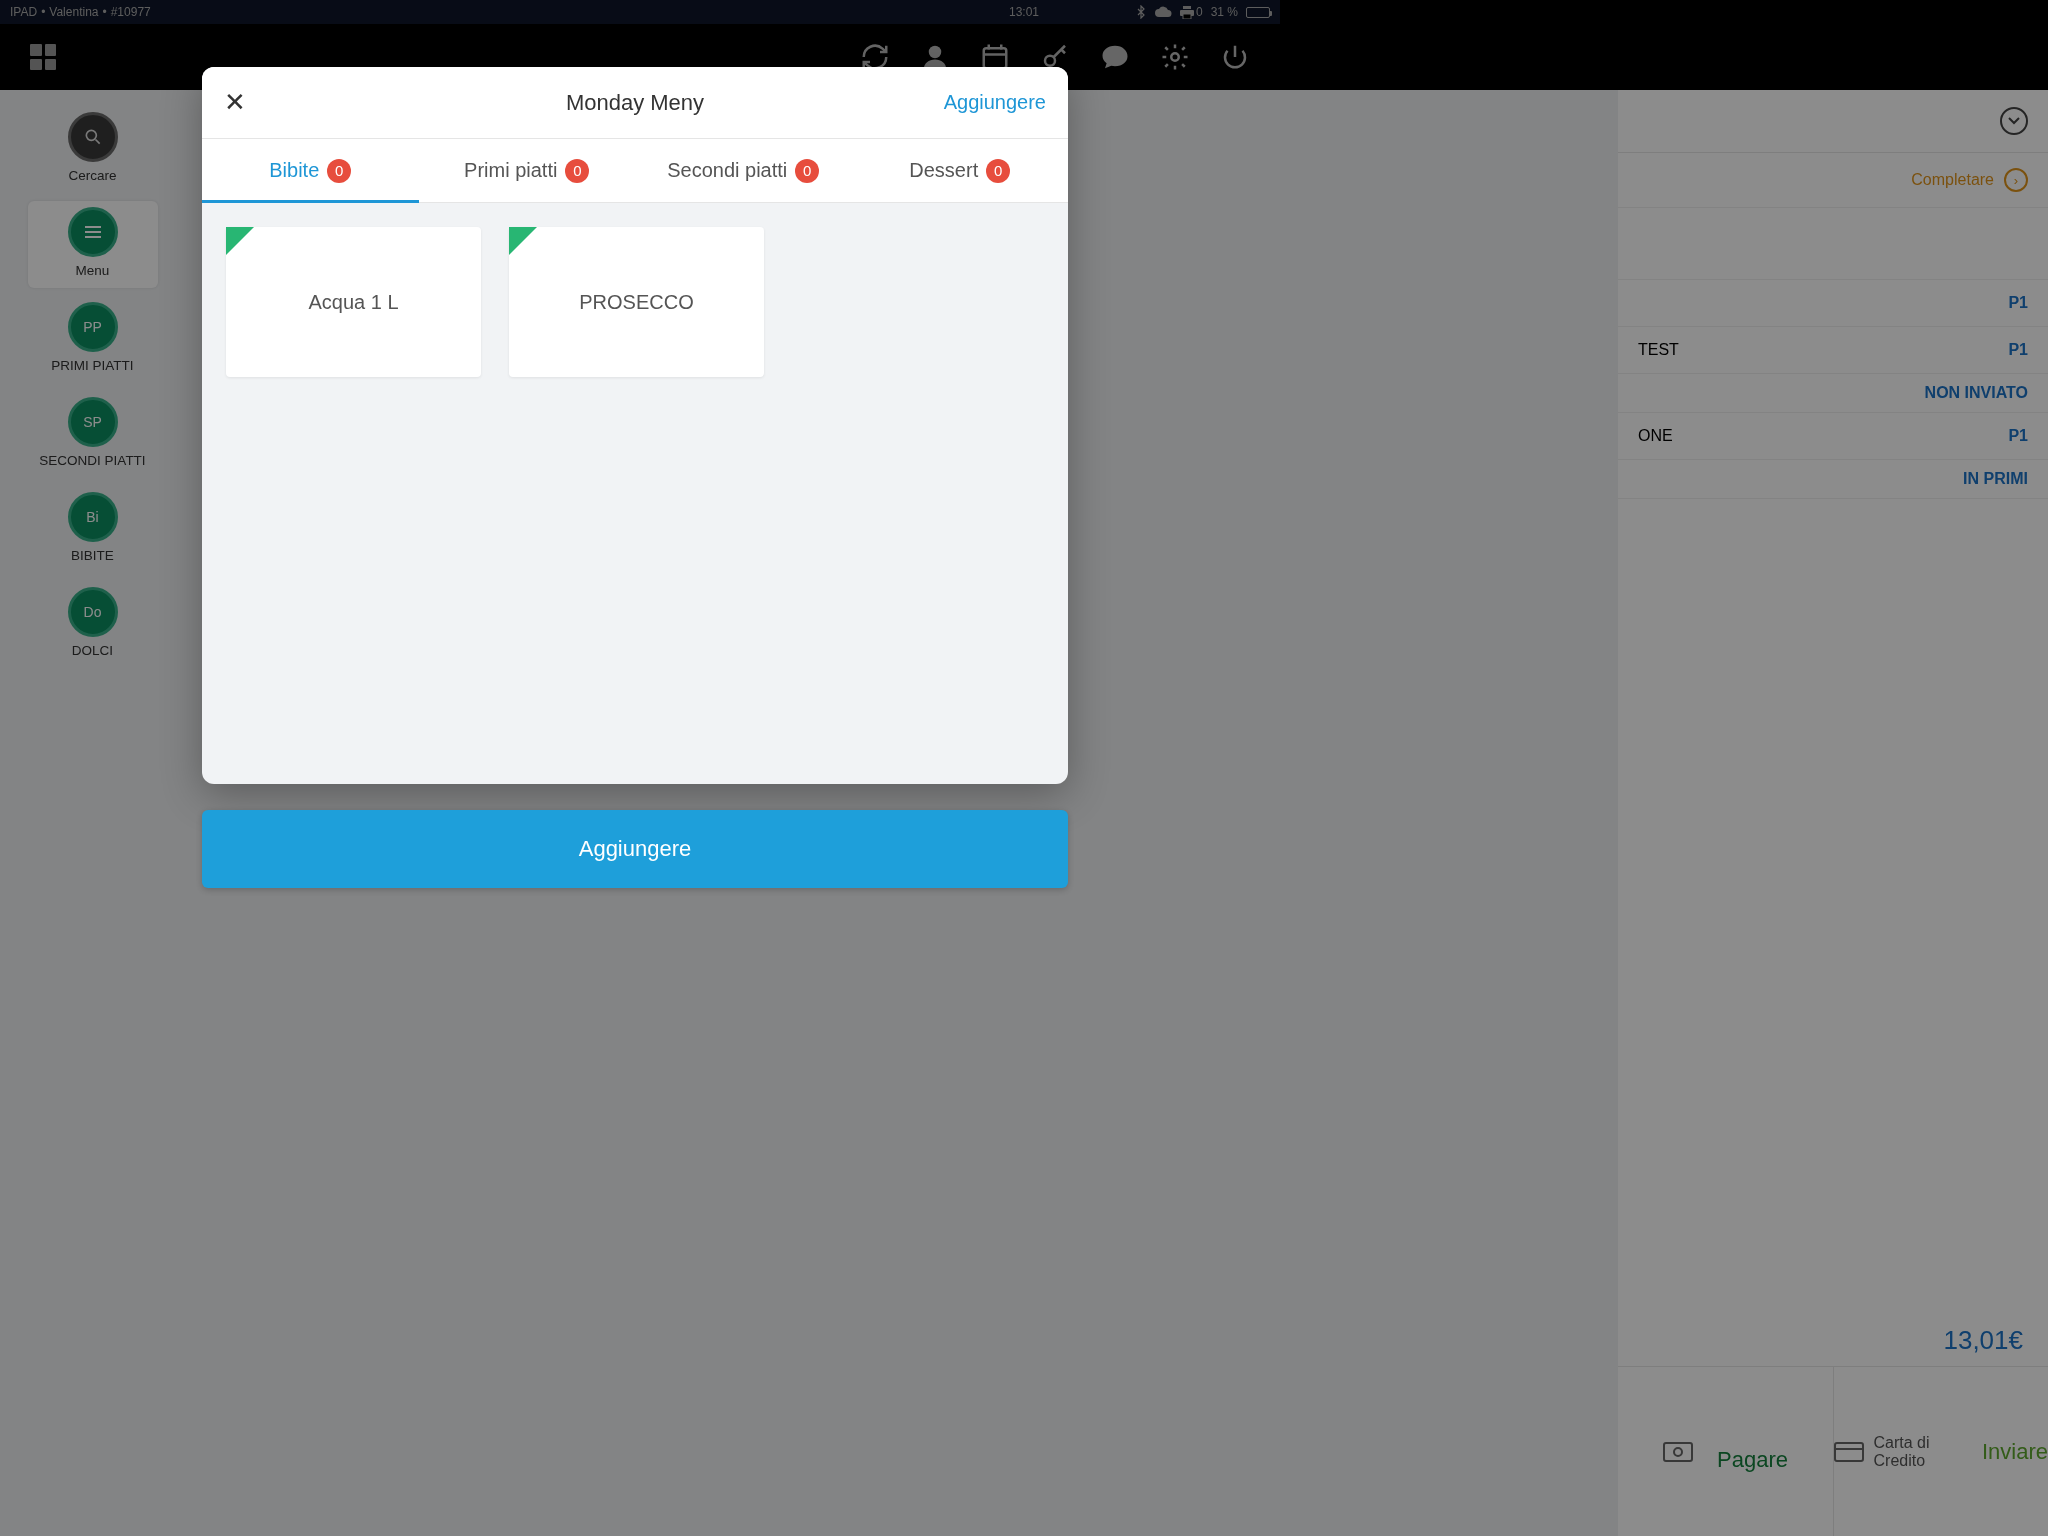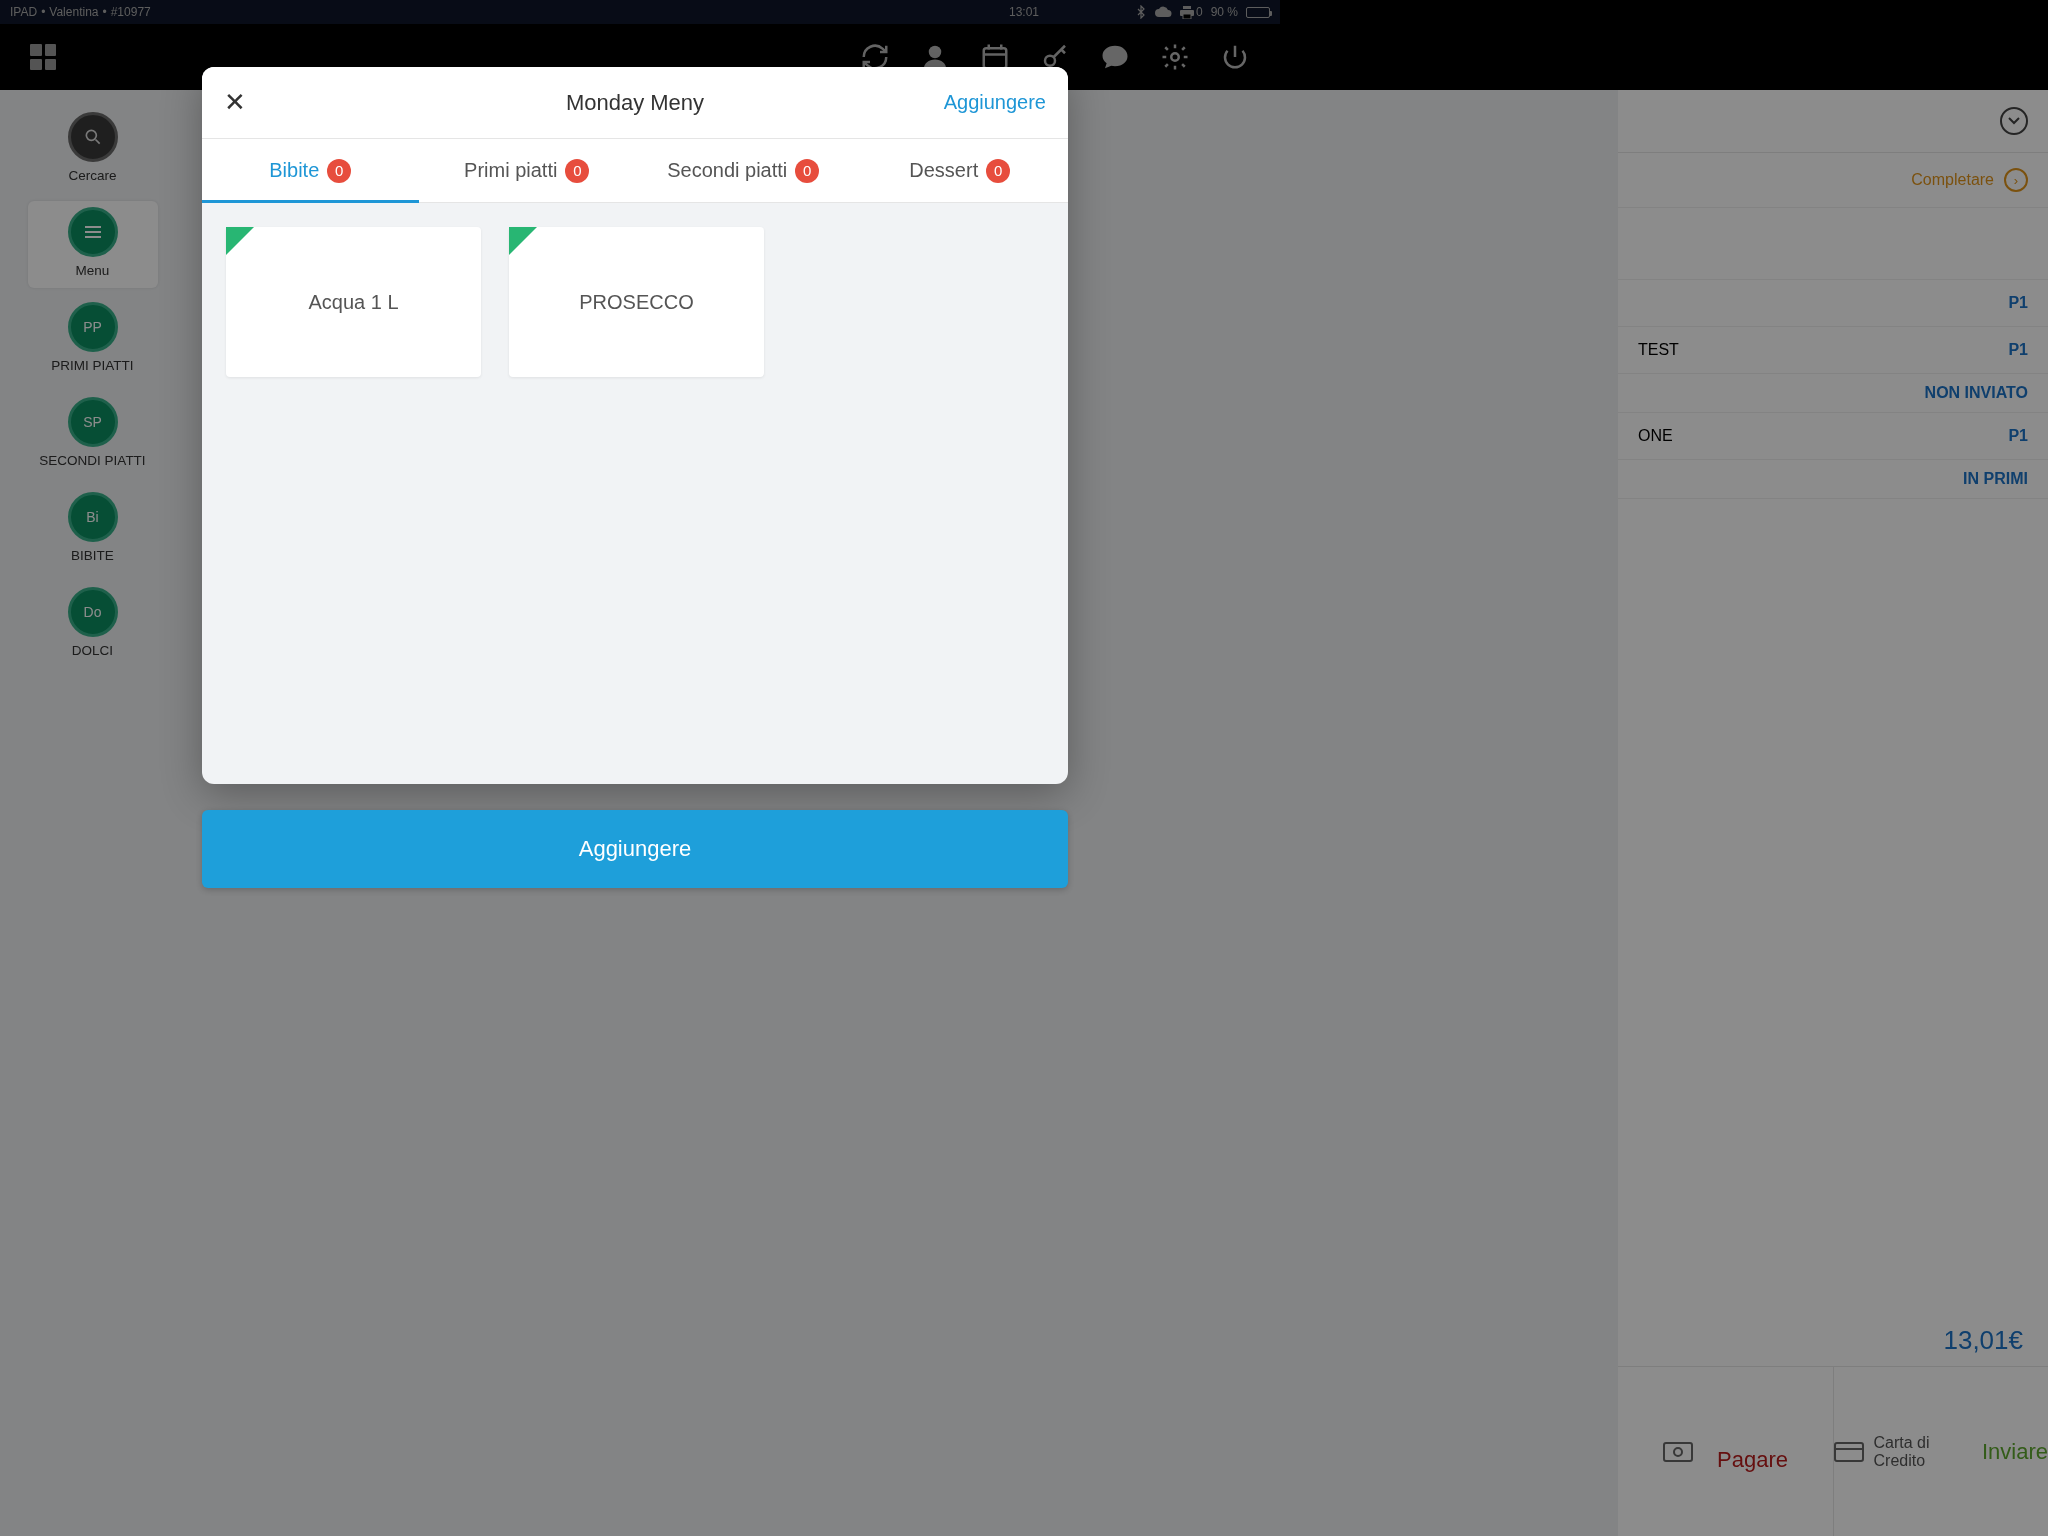--- a/index.html
+++ b/index.html
@@ -38,21 +38,21 @@
   .rp-row { border-bottom:1px solid #eee; padding:14px 20px; display:flex; justify-content:space-between; align-items:center;}
   .rp-row .tag { color:#1c73c7; font-weight:600;}
   .rp-status { color:#1c73c7; font-weight:600; text-align:right; padding:10px 20px; border-bottom:1px solid #eee;}
   .rp-complete { color:#e0941b; display:flex; align-items:center; justify-content:flex-end; gap:10px; padding:15px 20px; border-bottom:1px solid #eee;}
   .arrow-circle { width:24px; height:24px; border:2px solid #e0941b; border-radius:50%; display:flex; align-items:center; justify-content:center; color:#e0941b; font-size:13px;}
   .rp-total { position:absolute; bottom:180px; right:25px; color:#1c73c7; font-size:26px; font-weight:500;margin-left:36px;}
   .rp-bottom { position:absolute; bottom:0; left:0; right:0; height:170px; border-top:1px solid #e5e5e5; display:flex;}
   .rp-bottom > div { flex:1; display:flex; flex-direction:row; align-items:center; justify-content:center; gap:10px;}
   .rp-bottom > div:first-child { border-right:1px solid #e5e5e5;}
   .pay-label { font-size:22px; font-weight:500;}
-  .pay-blue { color:#b91c1c;margin-top:16px;}
+  .pay-blue { color:#15803d;margin-top:16px;}
   .pay-green { color:#5ea82f;}
   .pay-sub { color:#555; font-size:16px;}
   .pay-icon { color:#666; font-size:22px;}
   
   
   .dim { position:absolute; inset:0; background:rgba(0,0,0,.45); }
   
   
   .modal { position:absolute; top:67px; left:202px; width:866px; height:717px; background:#f1f3f5; border-radius:12px; overflow:hidden; box-shadow:0 10px 40px rgba(0,0,0,.3); display:flex; flex-direction:column;}
   .modal-header { height:72px; background:#fff; display:flex; align-items:center; justify-content:center; position:relative; border-bottom:1px solid #e5e5e5;}
@@ -99,21 +99,21 @@
         </svg>
     </span>
     <span style="display:flex;align-items:center;gap:2px;">
       <svg width="14" height="13" viewBox="0 0 14 13" fill="#aaa">
           <rect x="3" y="0" width="8" height="3"></rect>
           <rect x="0" y="4" width="14" height="6" rx="1"></rect>
           <rect x="3" y="8" width="8" height="5" fill="#000" stroke="#aaa"></rect>
         </svg>
       <span>0</span>
     </span>
-    <span>90 %</span>
+    <span>31 %</span>
     <span class="battery-icon"><span class="battery-fill"></span></span>
   </div>
 </div>
 
 <div class="toolbar">
   <div class="grid-icon">
       <span></span>
       <span></span>
       <span></span>
       <span></span>

